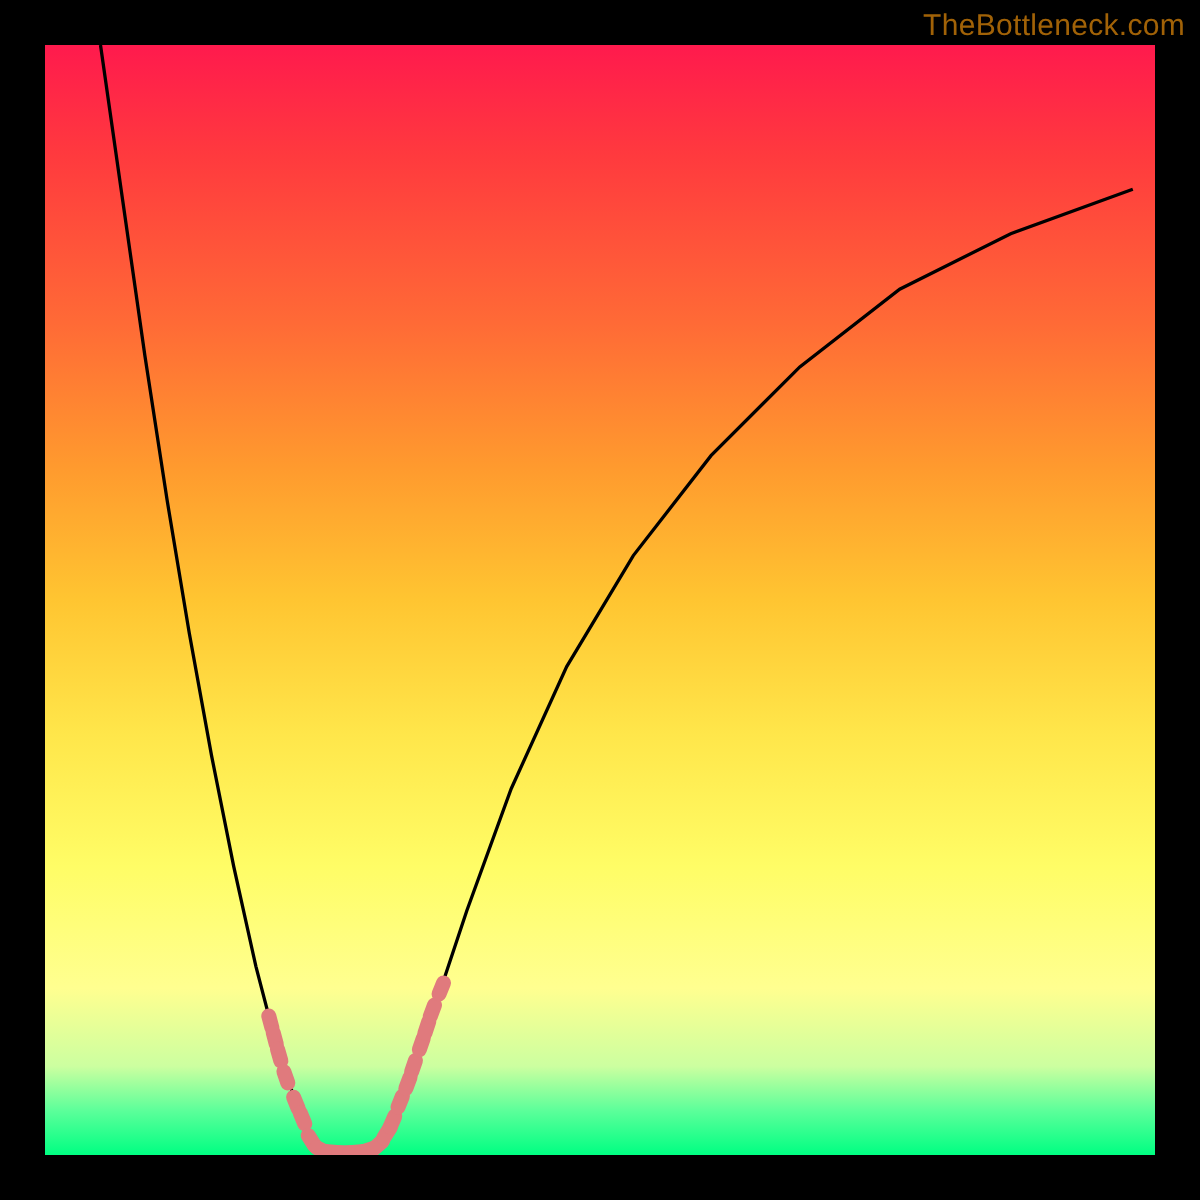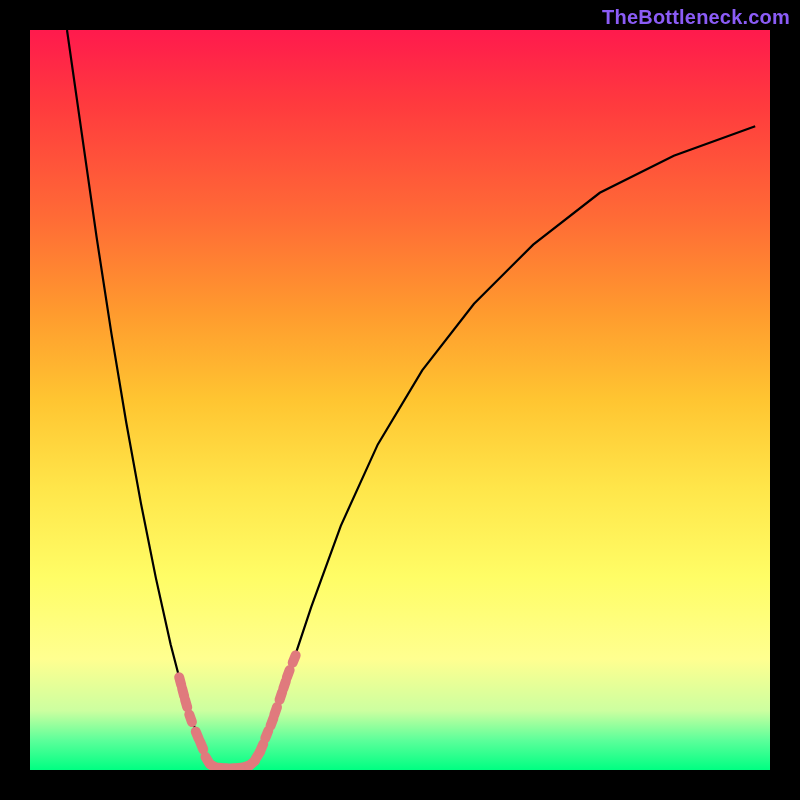--- a/index.html
+++ b/index.html
@@ -35,23 +35,23 @@
       #fffd66 74%,
       #ffff90 85%,
       #ccffa0 92%,
       #5cff9a 96%,
       #00ff82 100%);
   }
   .watermark {
     position: absolute;
     top: 6px;
     right: 10px;
-    color: #8b5cf6;
+    color: #a16207;
     font-size: 20px;
-    font-weight: 700;
+    font-weight: 400;
     letter-spacing: 0.2px;
     user-select: none;
   }
   svg.curve {
     position: absolute;
     top: 0;
     left: 0;
     width: 740px;
     height: 740px;
   }

